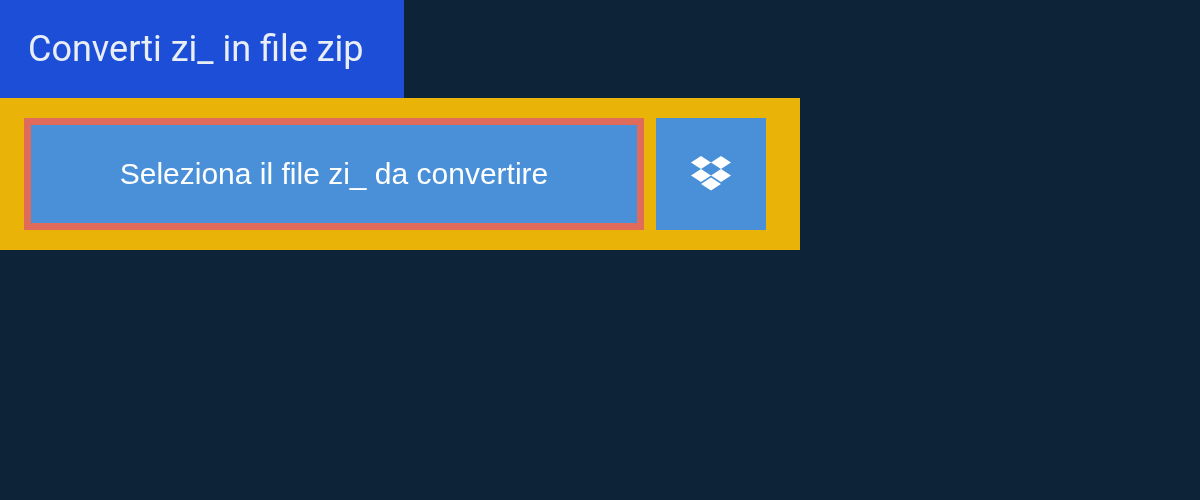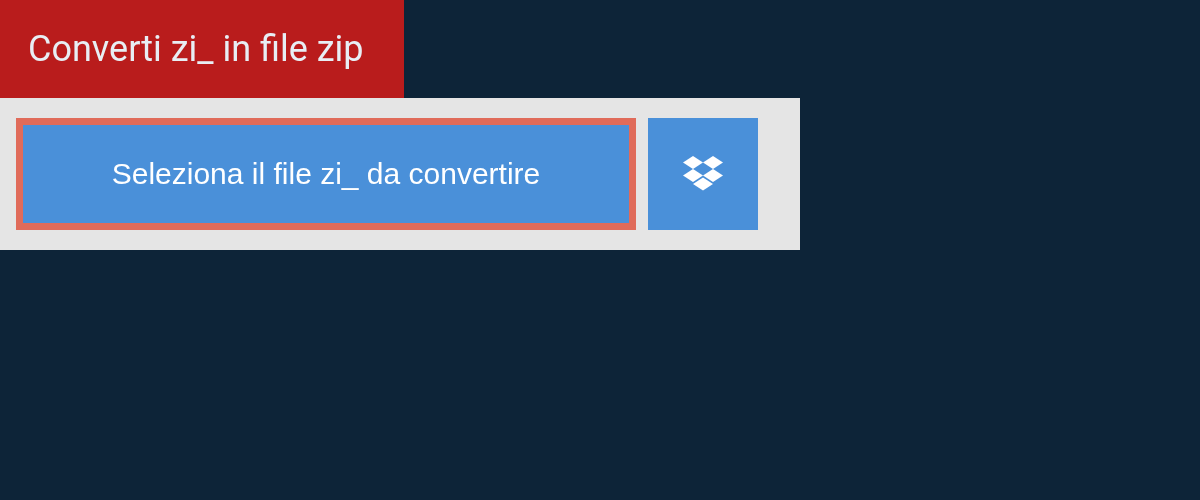--- a/index.html
+++ b/index.html
@@ -9,32 +9,32 @@
     }
     body {
       width: 1200px;
       height: 500px;
       background: #0d2438;
       font-family: -apple-system, BlinkMacSystemFont, "Segoe UI", Roboto, Helvetica, Arial, sans-serif;
       overflow: hidden;
     }
     .tab-container {
       display: inline-block;
-      background: #b91c1c;
+      background: #1d4ed8;
       padding: 28px 40px 28px 28px;
       margin: 0;
     }
     .tab-title {
       color: #e8eef4;
       font-size: 36px;
       font-weight: 400;
     }
     .content-panel {
-      background: #e5e5e5;
-      padding: 20px 20px 20px 16px;
+      background: #eab308;
+      padding: 20px 20px 20px 24px;
       margin-top: 0;
       width: 800px;
     }
     .button-row {
       display: flex;
       gap: 12px;
       align-items: stretch;
     }
     .select-button {
       background: #4a90d9;

